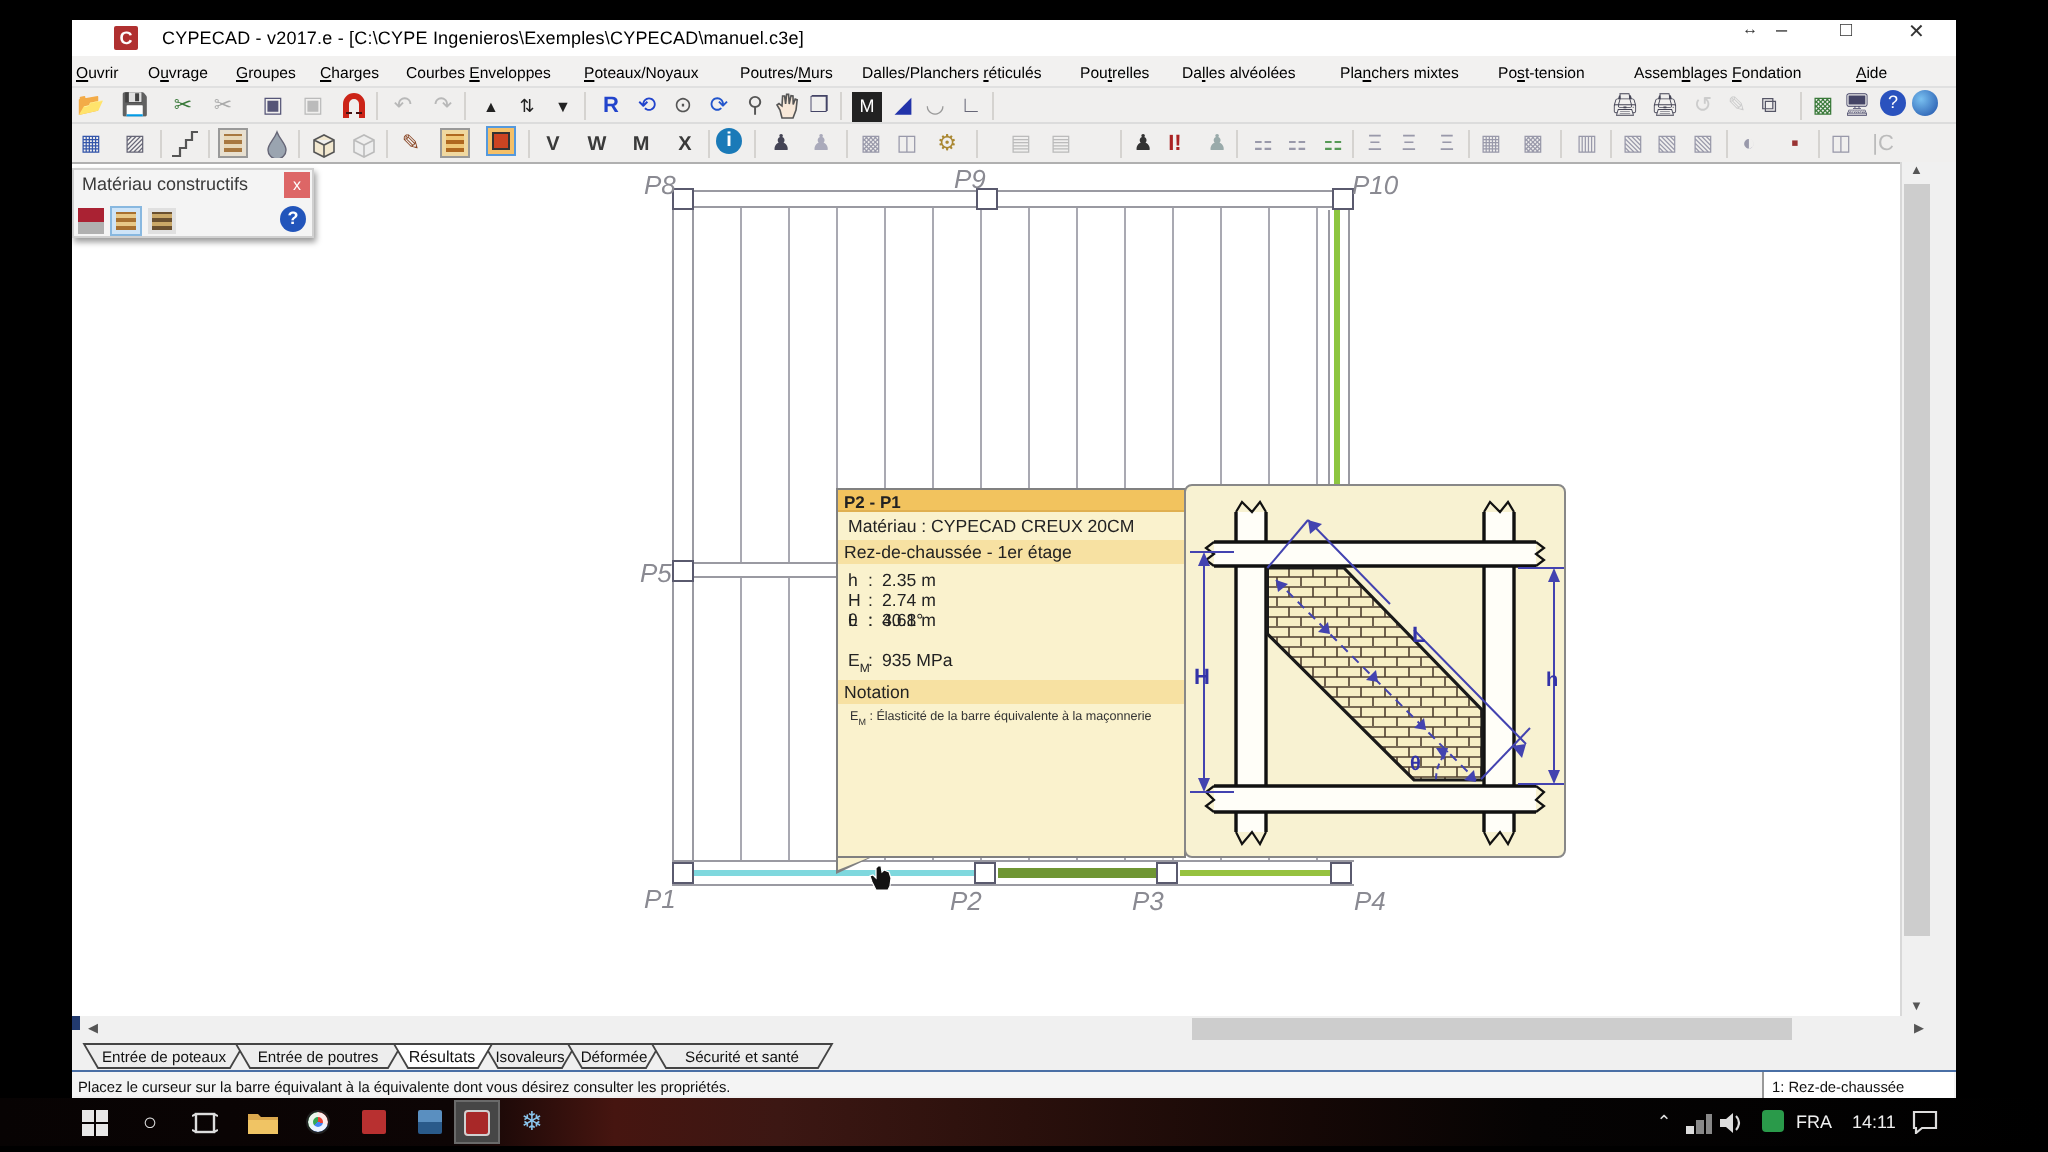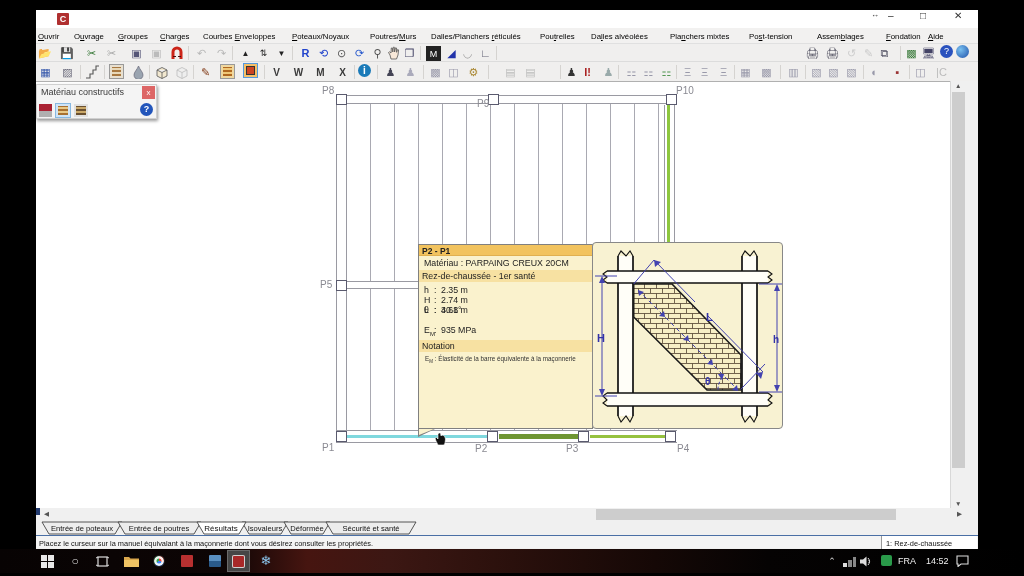--- a/index.html
+++ b/index.html
@@ -43,21 +43,21 @@
   background:linear-gradient(90deg, #070303 0%, #0d0505 22%, #461510 30%, #3c1713 38%, #2a100c 50%, #150806 64%, #050303 75%, #000 100%); }
 #taskbar .ti { position:absolute; top:4px; width:16px; height:16px; font-size:12px; line-height:16px; text-align:center; color:#eee; }
 #bottomstrip { position:absolute; left:0; top:573px; width:1024px; height:3px; background:#000; }
 
 #palette { position:absolute; left:0px; top:74px; width:121px; height:35px; background:#f4f4f4; border:1px solid #d0d0d0; box-shadow:1px 2px 3px rgba(0,0,0,0.4); }
 #palette .pt { position:absolute; left:4px; top:2px; font-size:9px; color:#3a3a3a; }
 #palette .px { position:absolute; right:1px; top:1px; width:13px; height:13px; background:#d66; color:#fff; font-size:8px; text-align:center; line-height:13px; }
 #palette .ph { position:absolute; right:3px; top:18px; width:13px; height:13px; background:#2255bb; border-radius:50%; color:#fff; font-size:9px; font-weight:bold; text-align:center; line-height:13px; }
 
 .col { position:absolute; width:11px; height:11px; background:#fff; border:1px solid #5a5a6e; }
-.lbl { position:absolute; font-size:10px; color:#8a8a92; }
+.lbl { position:absolute; font-size:13px; color:#8a8a92;font-style:italic; }
 .beamH { position:absolute; height:9px; background:#fff; border-top:1px solid #9a9aa2; border-bottom:1px solid #9a9aa2; }
 .joist { position:absolute; width:1px; background:#a9a9b2; }
 
 #tip { position:absolute; left:382px; top:162px; width:175px; height:185px; background:#faf2cd; border:1px solid #808080; font-size:9px; color:#222; }
 #tip .hdr { position:absolute; left:0; top:0; width:100%; height:11px; background:#f2c35e; border-bottom:1px solid #e0b050; font-weight:bold; font-size:8.5px; padding:1px 0 0 3px; color:#222;}
 #tip .row1 { position:absolute; left:0; top:12px; width:100%; padding:1px 0 0 5px; font-size:8.8px; }
 #tip .band { position:absolute; left:0; width:100%; background:#f7e1a2; font-size:8.8px; padding:1px 0 0 3px; }
 #tip .kv { position:absolute; left:5px; font-size:8.8px; }
 #tip .kv i { font-style:normal; display:inline-block; }
 #tip .small { position:absolute; left:6px; top:110px; font-size:6.3px; color:#333; }
@@ -67,40 +67,41 @@
 #diag { position:absolute; left:556px; top:160px; width:191px; height:187px; background:#f8f2d2; border:1px solid #888; border-radius:4px; }
 
 #cursor { position:absolute; left:398px; top:350px; }
 </style>
 </head>
 <body>
 <div id="stage">
   <div id="win">
     <div id="title">
       <div id="ticon">C</div>
+      <span class="txt">CYPECAD - v2017.e - [C:\CYPE Ingenieros\Exemples\CYPECAD\manuel.c3e]</span>
       <span class="wbtn" style="left:835px; font-size:8px;">↔</span>
       <span class="wbtn" style="left:852px;">–</span>
       <span class="wbtn" style="left:884px;">□</span>
       <span class="wbtn" style="left:918px;">✕</span>
     </div>
     <div id="menu">
       <span style="left:2px;"><u>O</u>uvrir</span>
       <span style="left:38px;">O<u>u</u>vrage</span>
       <span style="left:82px;"><u>G</u>roupes</span>
       <span style="left:124px;"><u>C</u>harges</span>
       <span style="left:167px;">Courbes <u>E</u>nveloppes</span>
       <span style="left:256px;"><u>P</u>oteaux/Noyaux</span>
       <span style="left:334px;">Poutres/<u>M</u>urs</span>
       <span style="left:395px;">Dalles/Planchers <u>r</u>éticulés</span>
       <span style="left:504px;">Pou<u>t</u>relles</span>
       <span style="left:555px;">Da<u>l</u>les alvéolées</span>
       <span style="left:634px;">Pla<u>n</u>chers mixtes</span>
       <span style="left:713px;">Po<u>s</u>t-tension</span>
       <span style="left:781px;">Assem<u>b</u>lages</span>
-      <span style="left:850px;"><u>F</u>ondation</span>
+      <span style="left:830px;"><u>F</u>ondation</span>
       <span style="left:892px;"><u>A</u>ide</span>
     </div>
     <div id="tb1">
       <span class="ic" style="left:2px;top:2px;color:#d8a020;">📂</span>
       <span class="ic" style="left:24px;top:2px;color:#334488;">💾</span>
       <span class="ic" style="left:48px;top:2px;color:#3a7a3a;">✂</span>
       <span class="ic" style="left:68px;top:2px;color:#aaa;">✂</span>
       <span class="ic" style="left:93px;top:2px;color:#557;">▣</span>
       <span class="ic" style="left:113px;top:2px;color:#bbb;">▣</span>
       <span class="ic" style="left:133px;top:2px;"><svg width="14" height="14" viewBox="0 0 14 14">
@@ -249,31 +250,31 @@
       <div style="position:absolute;left:554px;top:353px;width:75px;height:3px;background:#96c23f;"></div>
       <div class="col" style="left:300px;top:12px;"></div>
       <div class="col" style="left:452px;top:12px;"></div>
       <div class="col" style="left:630px;top:12px;"></div>
       <div class="col" style="left:300px;top:198px;"></div>
       <div class="col" style="left:300px;top:349px;"></div>
       <div class="col" style="left:451px;top:349px;"></div>
       <div class="col" style="left:542px;top:349px;"></div>
       <div class="col" style="left:629px;top:349px;"></div>
       <div class="lbl" style="left:286px;top:3px;">P8</div>
-      <div class="lbl" style="left:441px;top:16px;">P9</div>
+      <div class="lbl" style="left:441px;top:0;">P9</div>
       <div class="lbl" style="left:640px;top:3px;">P10</div>
       <div class="lbl" style="left:284px;top:197px;">P5</div>
       <div class="lbl" style="left:286px;top:360px;">P1</div>
       <div class="lbl" style="left:439px;top:361px;">P2</div>
       <div class="lbl" style="left:530px;top:361px;">P3</div>
       <div class="lbl" style="left:641px;top:361px;">P4</div>
       <div id="tip">
         <div class="hdr">P2 - P1</div>
-        <div class="row1">Matériau : PARPAING CREUX 20CM</div>
-        <div class="band" style="top:25px;height:12px;">Rez-de-chaussée - 1er santé</div>
+        <div class="row1">Matériau : CYPECAD CREUX 20CM</div>
+        <div class="band" style="top:25px;height:12px;">Rez-de-chaussée - 1er étage</div>
         <div class="kv" style="top:40px;"><i style="width:10px;">h</i><i style="width:7px;">:</i>2.35 m</div>
         <div class="kv" style="top:50px;"><i style="width:10px;">H</i><i style="width:7px;">:</i>2.74 m</div>
         <div class="kv" style="top:60px;"><i style="width:10px;">L</i><i style="width:7px;">:</i>4.68 m</div>
         <div class="kv" style="top:60px;"><i style="width:10px;">θ</i><i style="width:7px;">:</i>30.1°</div>
         <div class="kv" style="top:80px;"><i style="width:10px;">E<sub style="font-size:6px;">M</sub></i><i style="width:7px;">:</i>935 MPa</div>
         <div class="band" style="top:95px;height:12px;">Notation</div>
         <div class="small">E<sub style="font-size:4.5px;">M</sub> : Élasticité de la barre équivalente à la maçonnerie</div>
       </div>
       <div id="tail"></div>
       <div id="tail2"></div>
@@ -371,21 +372,21 @@
           <text x="46" y="10" text-anchor="middle">Entrée de poteaux</text>
           <text x="123" y="10" text-anchor="middle">Entrée de poutres</text>
           <text x="185" y="10" text-anchor="middle" font-size="8">Résultats</text>
           <text x="229" y="10" text-anchor="middle">Isovaleurs</text>
           <text x="271" y="10" text-anchor="middle">Déformée</text>
           <text x="335" y="10" text-anchor="middle">Sécurité et santé</text>
         </g>
       </svg>
     </div>
     <div id="status">
-      <span class="msg">Placez le curseur sur la manuel équivalant à la maçonnerie dont vous désirez consulter les propriétés.</span>
+      <span class="msg">Placez le curseur sur la barre équivalant à la équivalente dont vous désirez consulter les propriétés.</span>
       <span class="right">1: Rez-de-chaussée</span>
     </div>
     <div id="palette">
       <div class="pt">Matériau constructifs</div>
       <div class="px">x</div>
       <div style="position:absolute;left:2px;top:19px;width:13px;height:13px;background:linear-gradient(180deg,#aa2233 0 55%, #b0b0b0 55% 100%);"></div>
       <div style="position:absolute;left:18px;top:18px;width:16px;height:15px;background:#cfe4f7;border:1px solid #88b8e0;">
           <i style="display:block;width:10px;height:9px;margin:2px auto 0;background:repeating-linear-gradient(0deg,#a87030 0 2px,#e8c888 2px 4px);font-style:normal;"></i>
         </div>
       <div style="position:absolute;left:37px;top:19px;width:14px;height:13px;background:#e0e0e0;">
@@ -427,19 +428,19 @@
         <rect x="10" y="0" width="3" height="10" fill="#888"></rect>
       </svg>
     <svg style="position:absolute;left:860px;top:7px;" width="12" height="11" viewBox="0 0 12 11">
         <path d="M0 3.5 H3 L6.5 0.5 V10.5 L3 7.5 H0 Z" fill="#ddd"></path>
         <path d="M8 2 A5 5 0 0 1 8 9 M9 4 A2.5 2.5 0 0 1 9 7" stroke="#ddd" fill="none" stroke-width="1"></path>
       </svg>
     <span class="ti" style="left:878px;">
         <i style="display:block;width:11px;height:11px;margin:2px auto 0;background:#2a9a4a;border-radius:2px;font-style:normal;"></i>
       </span>
     <span style="position:absolute;left:898px;top:7px;color:#f0f0f0;font-size:9px;">FRA</span>
-    <span style="position:absolute;left:926px;top:7px;color:#f0f0f0;font-size:9px;">14:52</span>
+    <span style="position:absolute;left:926px;top:7px;color:#f0f0f0;font-size:9px;">14:11</span>
     <svg style="position:absolute;left:956px;top:6px;" width="13" height="12" viewBox="0 0 13 12">
         <path d="M1 1 H12 V9 H5 L2 11.5 V9 H1 Z" fill="none" stroke="#ddd" stroke-width="1.1"></path>
       </svg>
   </div>
   <div id="bottomstrip"></div>
 </div>
 
 </body></html>

